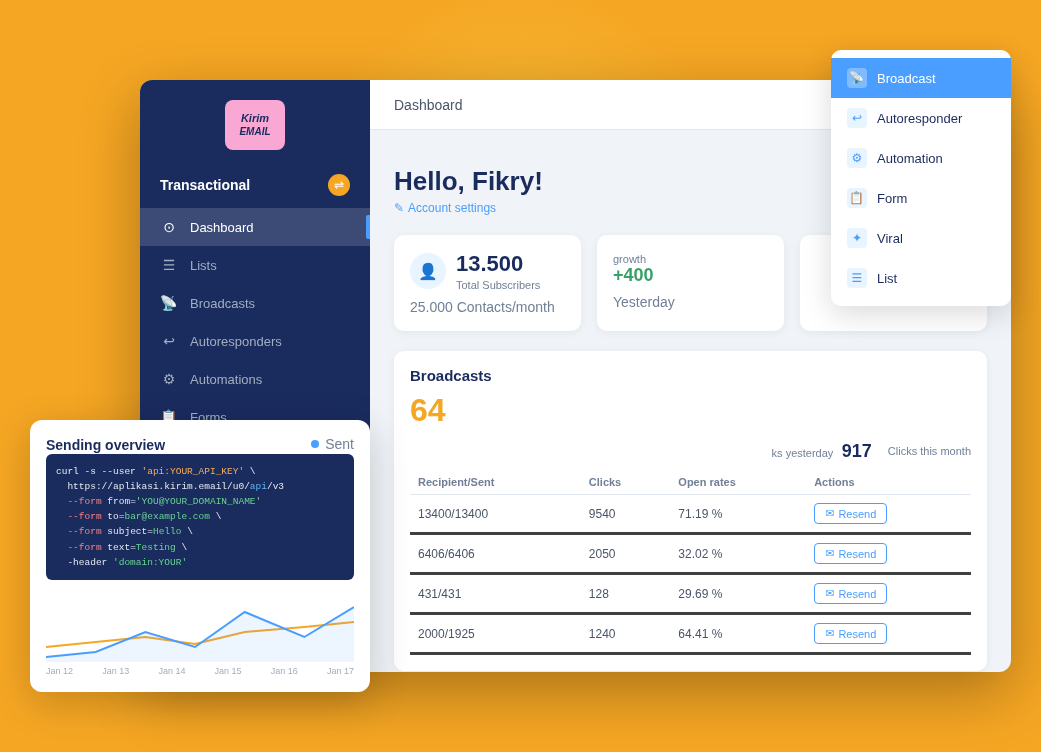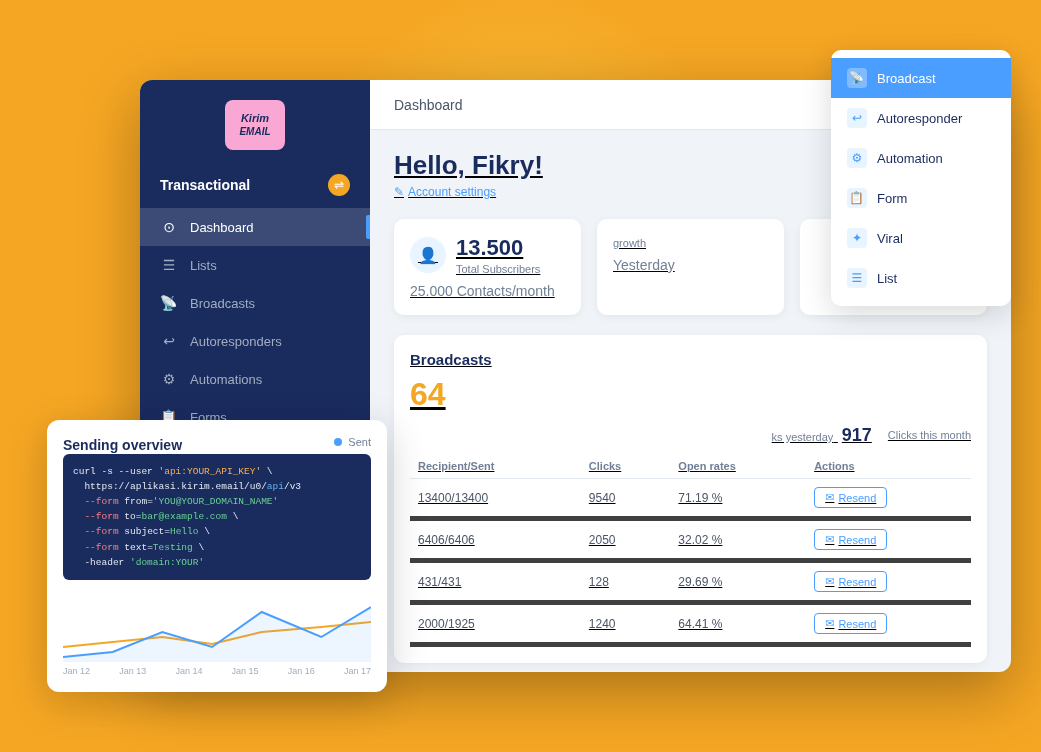--- a/index.html
+++ b/index.html
@@ -174,23 +174,22 @@
       align-items: center;
       justify-content: center;
       color: #fff;
       font-weight: bold;
       font-size: 14px;
     }
 
     
     .dashboard {
       flex: 1;
-      padding: 20px 24px;
+      padding: 36px 24px;
       overflow-y: auto;
-      text-decoration: underline;
     }
 
     .dashboard-header {
       display: flex;
       align-items: flex-start;
       justify-content: space-between;
       margin-bottom: 20px;
     }
 
     .greeting {
@@ -313,21 +312,21 @@
       color: #718096;
       text-align: left;
       padding: 6px 8px;
       border-bottom: 1px solid #e2e8f0;
     }
 
     .broadcasts-table td {
       font-size: 12px;
       color: #4a5568;
       padding: 8px 8px;
-      border-bottom: 5px solid #404040;
+      border-bottom: 3px solid #404040;
     }
 
     .resend-btn {
       background: #fff;
       border: 1px solid #4a9eff;
       color: #4a9eff;
       border-radius: 4px;
       padding: 3px 10px;
       font-size: 11px;
       cursor: pointer;
@@ -378,42 +377,42 @@
     }
 
     .dropdown-item.active-item .dropdown-icon {
       background: rgba(255,255,255,0.3);
       color: #fff;
     }
 
     
     .sending-overview {
       position: absolute;
-      left: 47px;
+      left: 30px;
       bottom: 60px;
       width: 340px;
       background: #fff;
       border-radius: 12px;
       box-shadow: 0 10px 40px rgba(0,0,0,0.2);
       padding: 16px;
       z-index: 5;
     }
 
     .overview-title {
       font-size: 14px;
       font-weight: 700;
       color: #1a2b5e;
       margin-bottom: 10px;
     }
 
     .overview-legend {
       display: flex;
       align-items: center;
       gap: 6px;
-      font-size: 11px;
+      font-size: 14px;
       color: #718096;
       position: absolute;
       top: 16px;
       right: 16px;
     }
 
     .legend-dot {
       width: 8px;
       height: 8px;
       border-radius: 50%;
@@ -567,20 +566,21 @@
             <div>
               <div class="stat-value">13.500</div>
               <div class="stat-label">Total Subscribers</div>
             </div>
           </div>
           <div class="stat-sub">25.000 Contacts/month</div>
         </div>
 
         <div class="stat-card">
           <div class="stat-label">growth</div>
+          <div class="stat-growth">+400</div>
           <div class="stat-sub">Yesterday</div>
         </div>
 
         <div class="stat-card">
         </div>
       </div>
 
       <div class="broadcasts-section">
         <div class="section-title">Broadcasts</div>
         <div class="broadcast-count">64</div>

